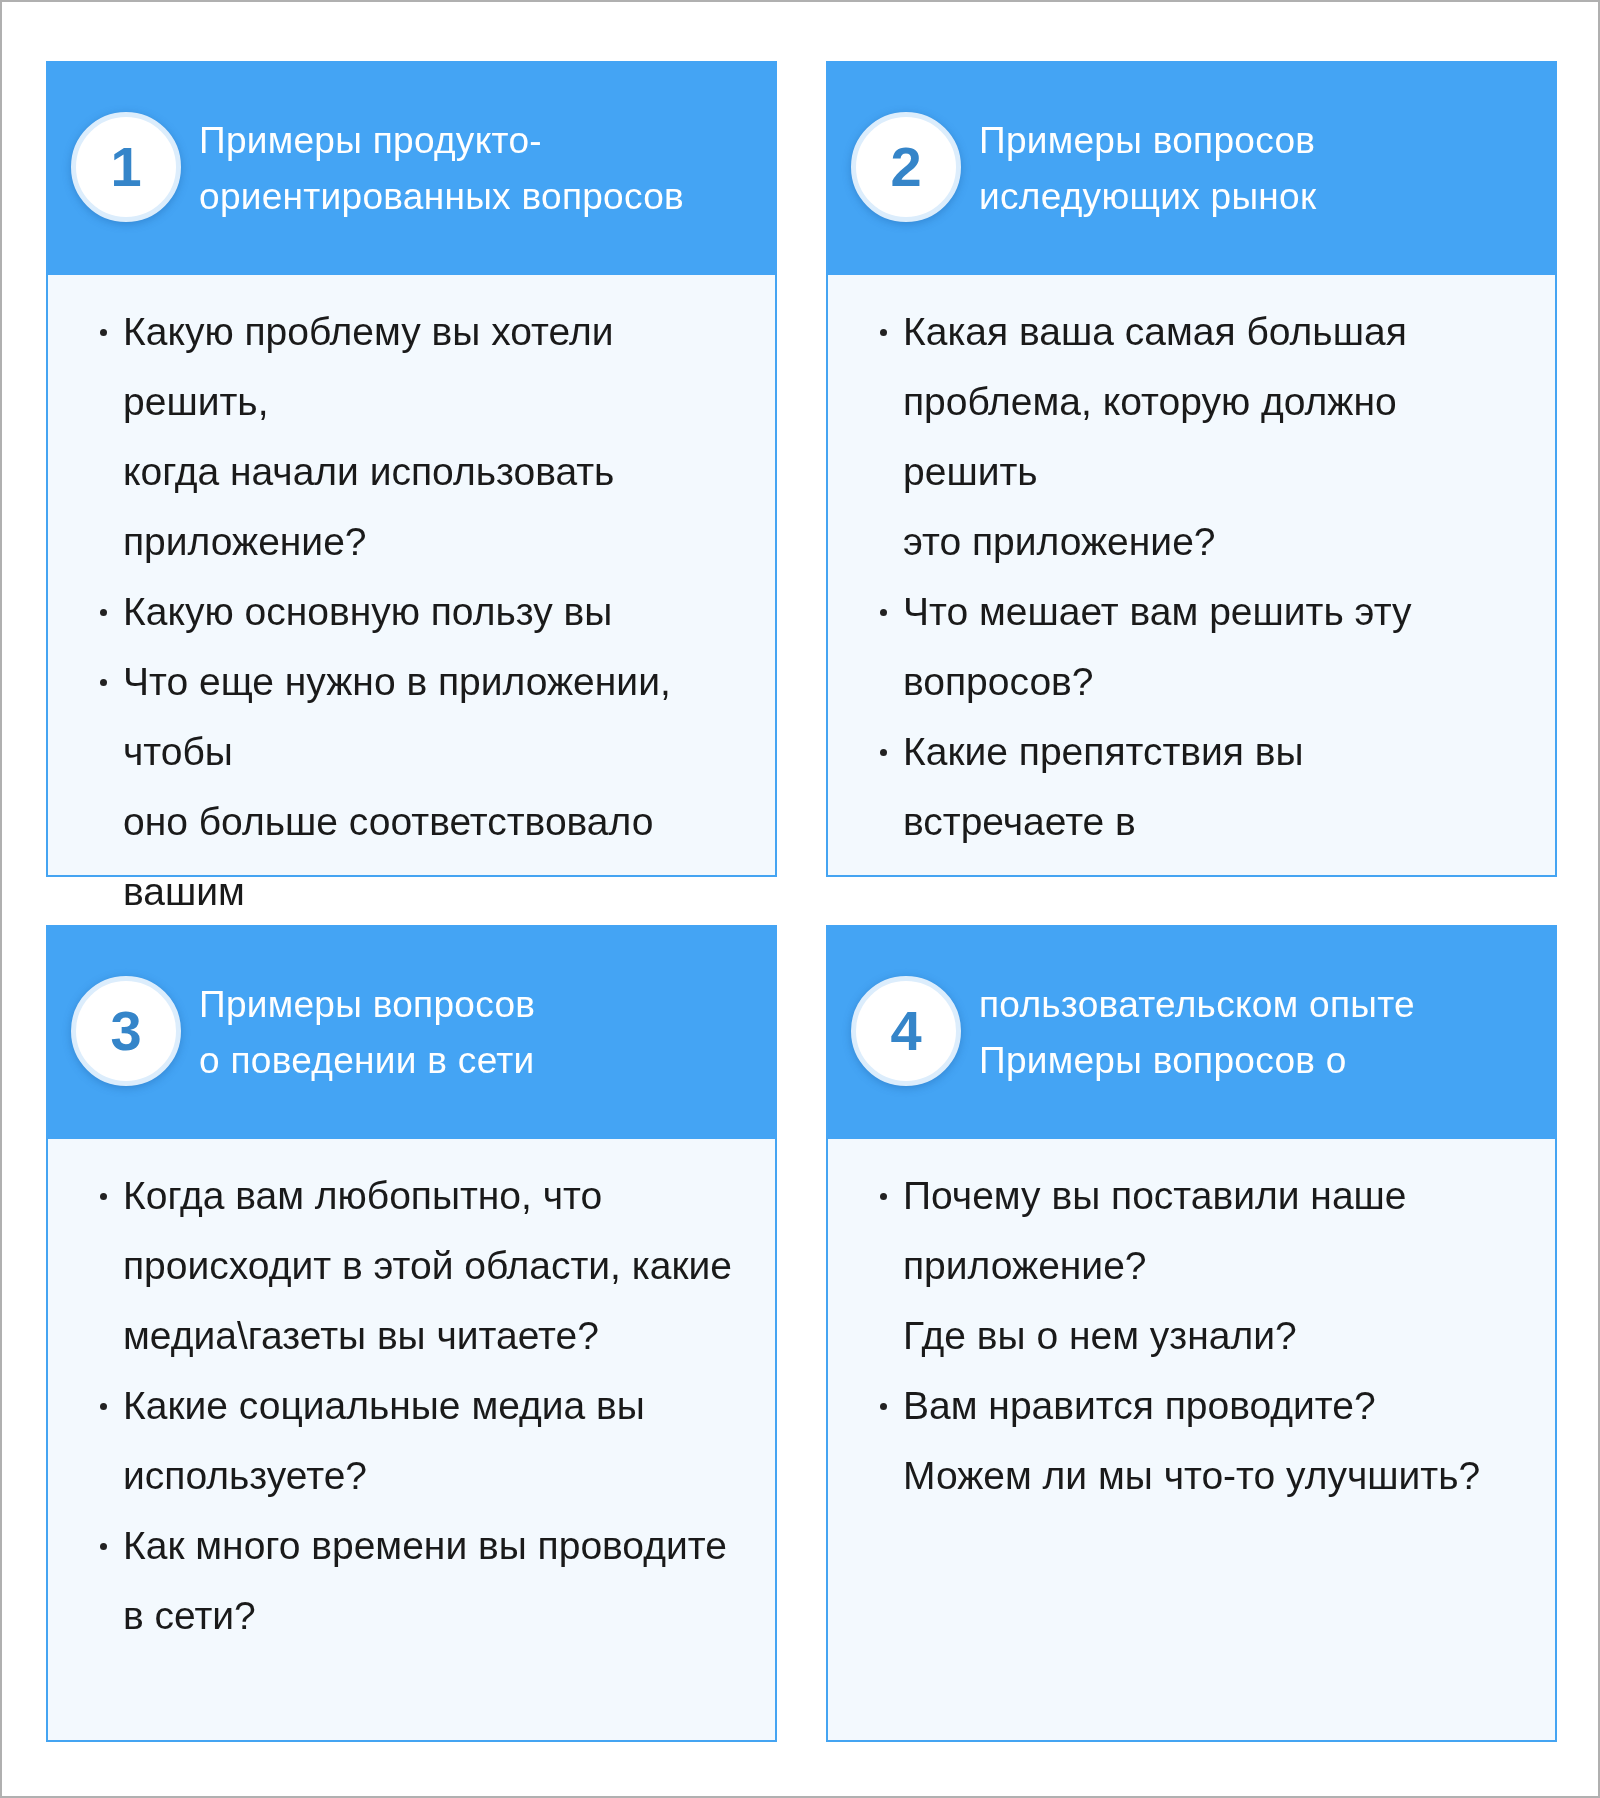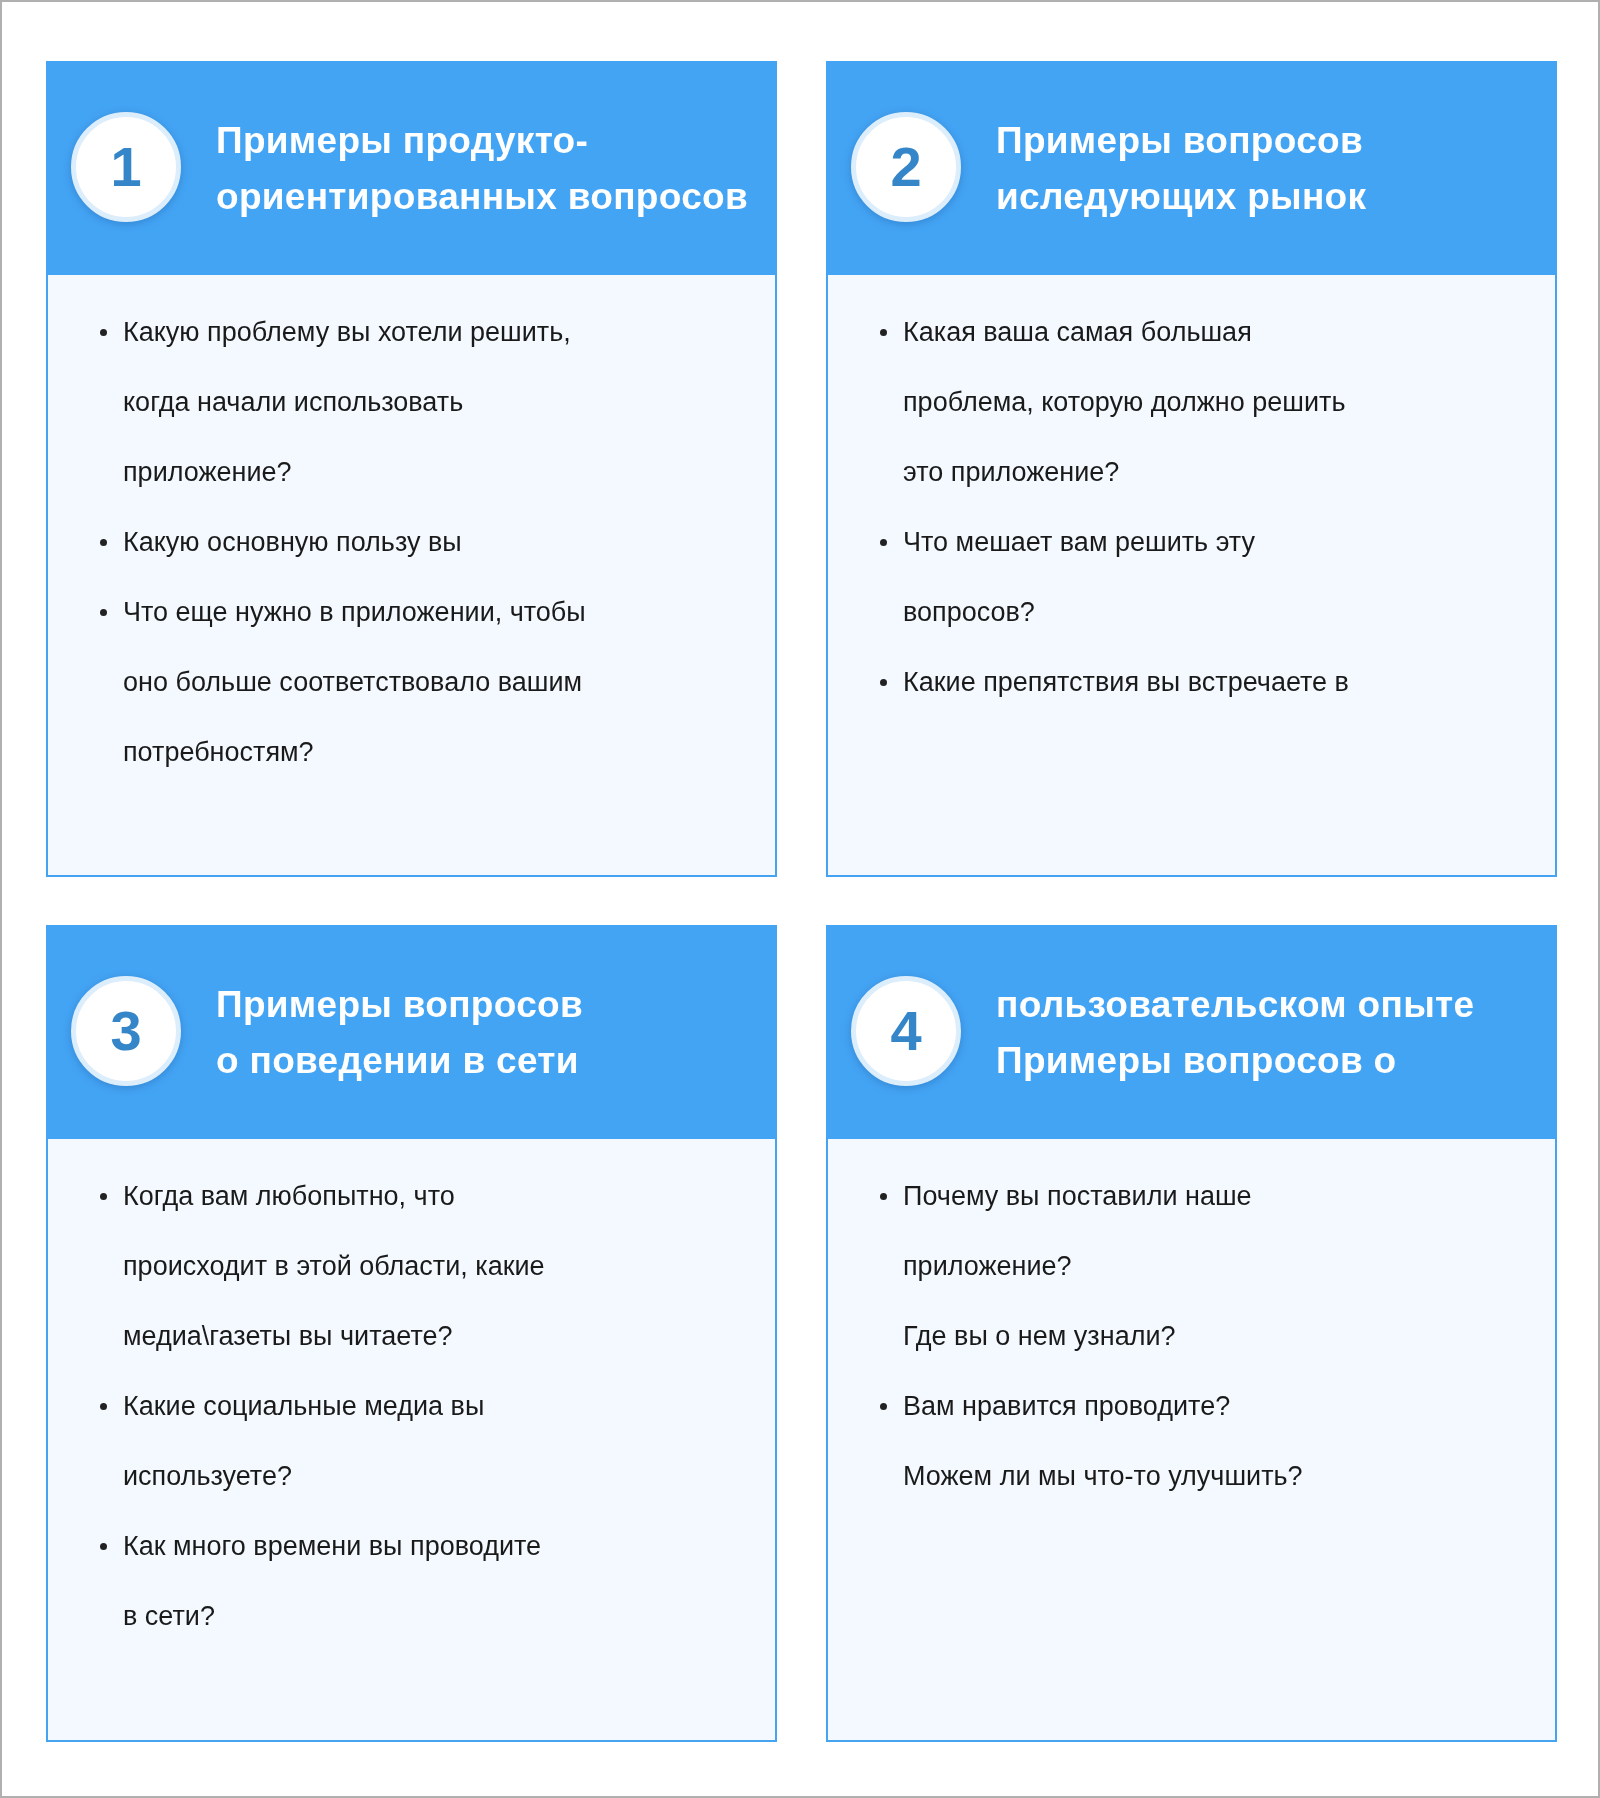--- a/index.html
+++ b/index.html
@@ -43,38 +43,38 @@
   }
   .badge span {
     font-family: "Liberation Sans", sans-serif;
     font-weight: bold;
     font-size: 56px;
     color: #3585c9;
     line-height: 1;
   }
   .card-title {
     position: absolute;
-    left: 170px;
+    left: 153px;
     top: 52px;
     width: 560px;
     color: #ffffff;
     font-family: "Liberation Sans", sans-serif;
-    font-weight: bold;
+    font-weight: normal;
     font-size: 37px;
     line-height: 56px;
     letter-spacing: 0.3px;
   }
   .card-body {
     padding: 22px 40px 0 50px;
   }
   ul.questions { list-style: none; }
   ul.questions li {
     position: relative;
     padding-left: 25px;
-    font-size: 27px;
+    font-size: 39px;
     line-height: 70px;
     color: #1a1a1a;
   }
   ul.questions li::before {
     content: "";
     position: absolute;
     left: 2px;
     top: 32px;
     width: 7px;
     height: 7px;

